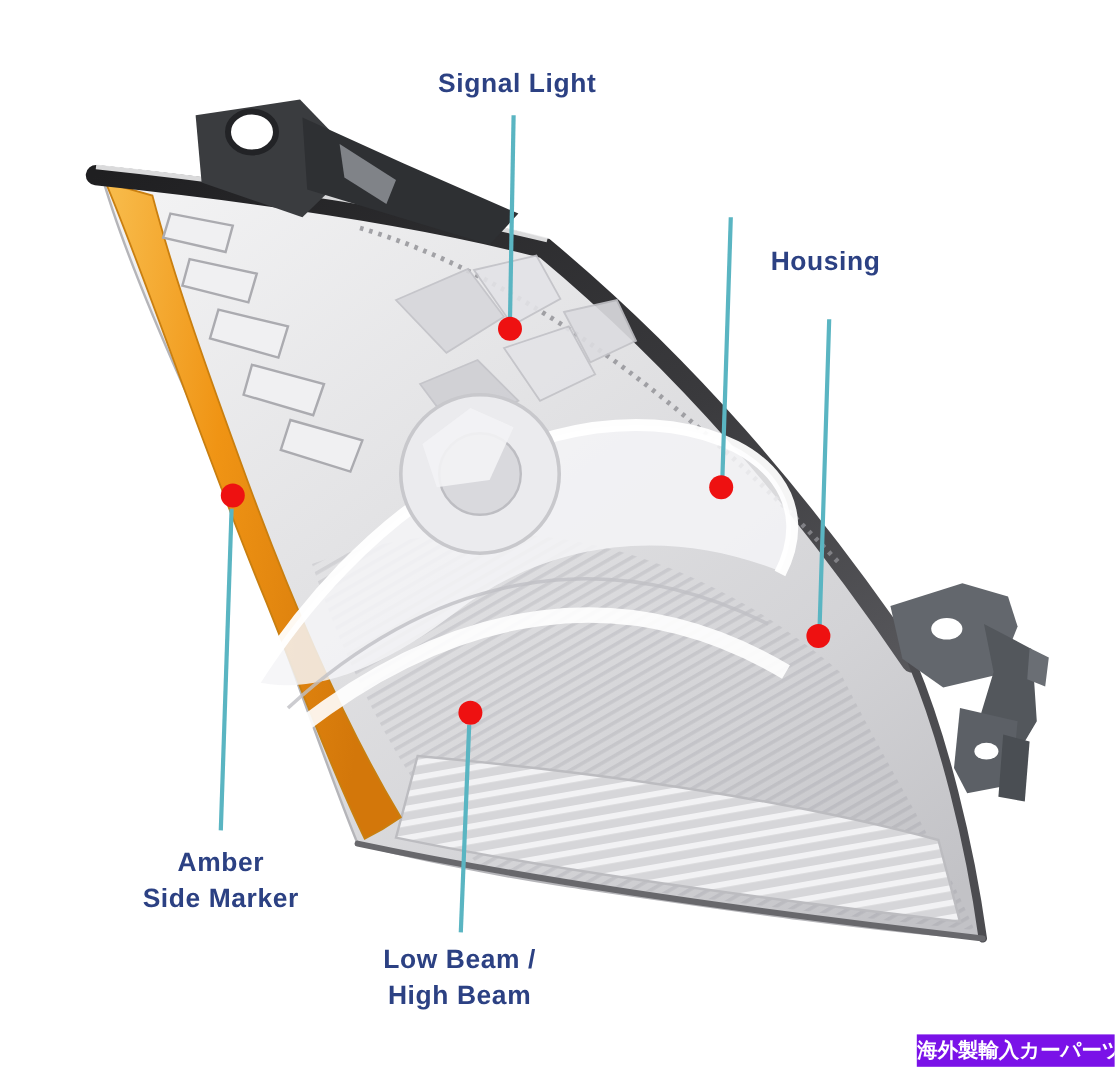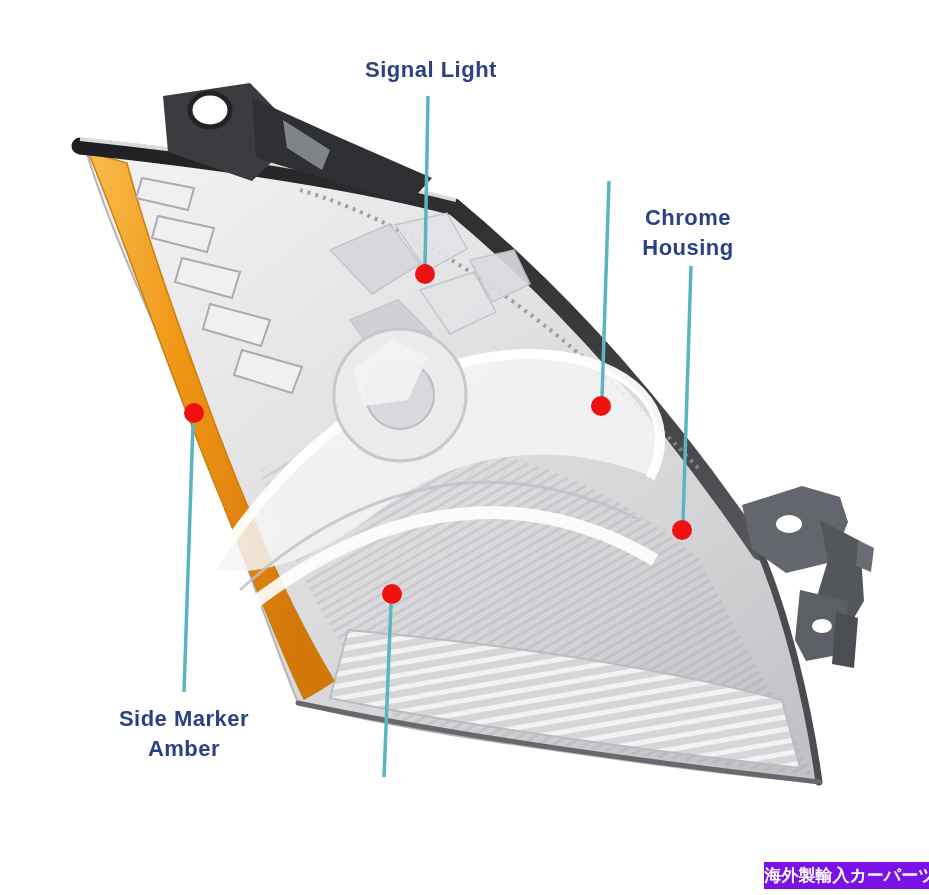--- a/index.html
+++ b/index.html
@@ -127,22 +127,25 @@
       <circle class="cd" cx="682" cy="530" r="10"></circle>
       <circle class="cd" cx="194" cy="413" r="10"></circle>
       <circle class="cd" cx="392" cy="594" r="10"></circle>
     </g>
   </svg>
 
   <div class="label" style="left:301px; top:55px">
     <span>Signal Light</span>
   </div>
   <div class="label" style="left:558px; top:203px">
-    <span>Chrome</span>
     <span>Housing</span>
   </div>
   <div class="label" style="left:54px; top:704px">
+    <span>Amber</span>
     <span>Side Marker</span>
-    <span>Amber</span>
+  </div>
+  <div class="label" style="left:253px; top:785px">
+    <span>Low Beam /</span>
+    <span>High Beam</span>
   </div>
 
   <div class="banner">海外製輸入カーパーツ</div>
 </div>
 
 </body></html>

